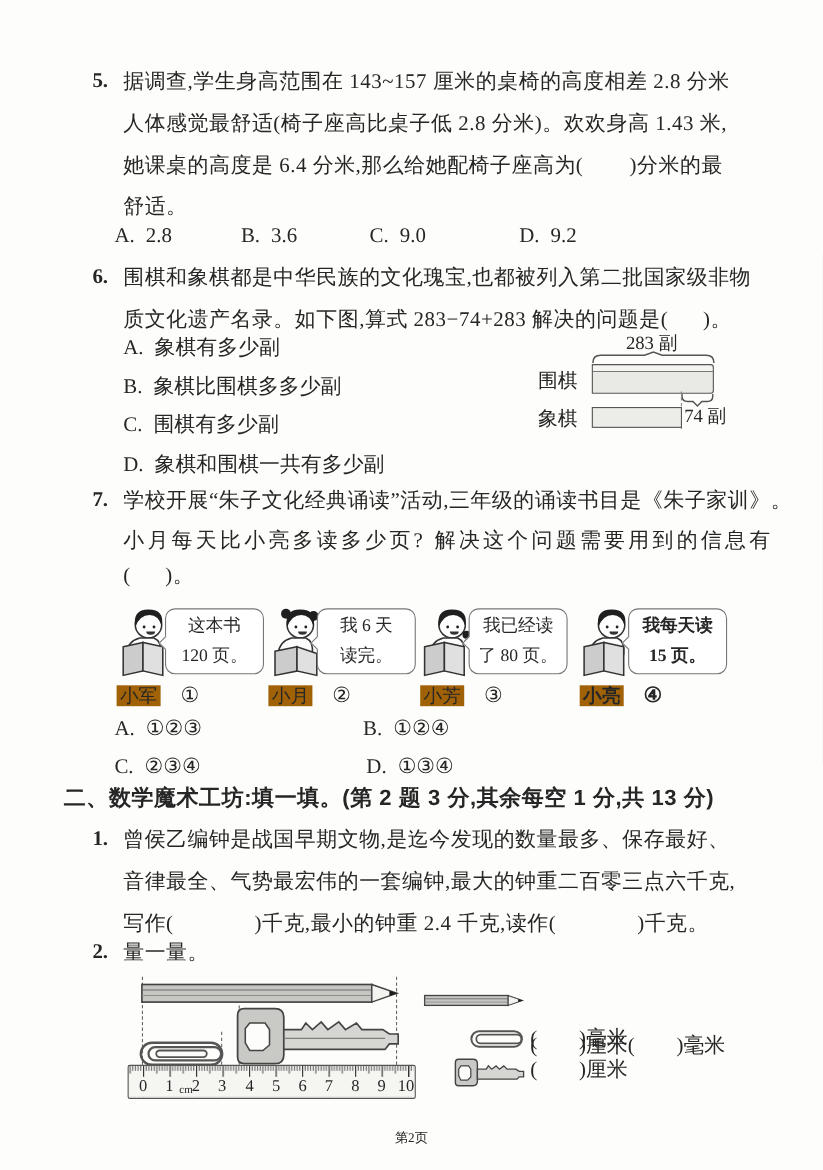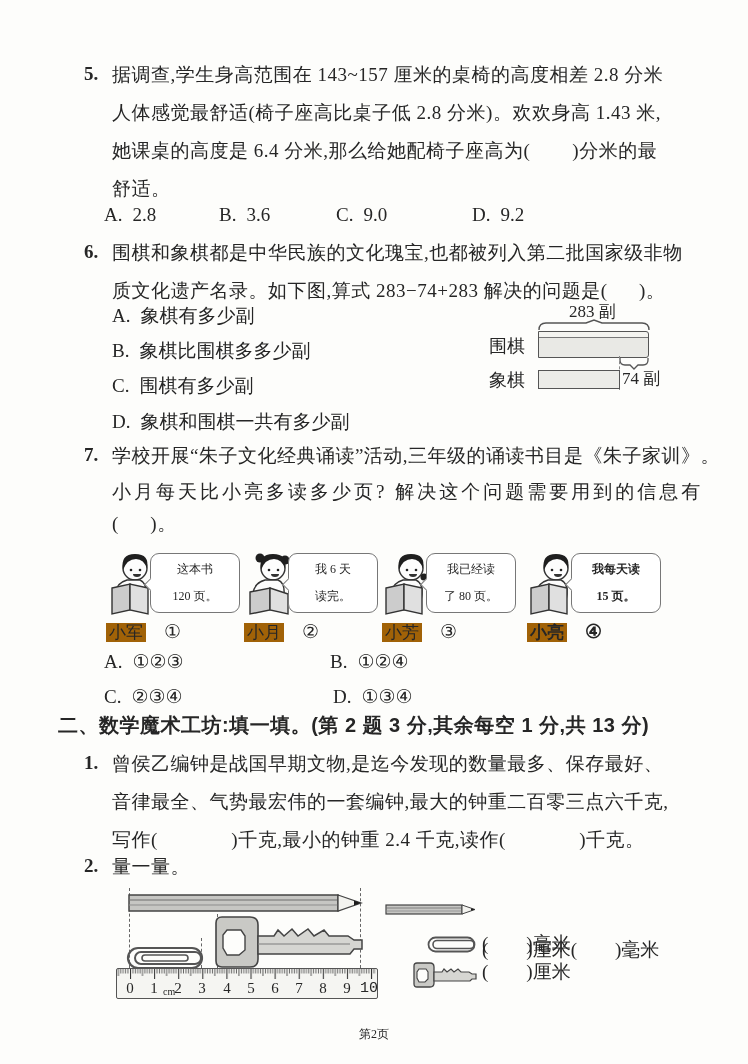--- a/index.html
+++ b/index.html
@@ -31,21 +31,21 @@
   .dg-dash { left:134px; top:56px; height:34px; width:0; border-left:1px dashed #888; }
 
   
   .kids { position:absolute; left:104px; top:550px; width:578px; height:92px; }
   .kid-card { position:absolute; top:0; width:140px; height:92px; }
   .kid-art { position:absolute; left:0; top:0; }
   .bubble {
     position:absolute; left:46px; top:3px; width:90px; height:60px;
     border:1.5px solid #777; border-radius:9px; background:#fff;
     display:flex; flex-direction:column; justify-content:space-around; align-items:center;
-    font-size:12px; white-space:pre; padding:2px 3px;
+    font-size:16px; white-space:pre; padding:2px 3px;
   }
   .bubble::before {
     content:""; position:absolute; left:-5px; top:26px; width:8px; height:8px;
     background:#fff; border-left:1.5px solid #777; border-bottom:1.5px solid #777;
     transform:rotate(45deg);
   }
   .kid-meta { position:absolute; left:2px; top:70px; white-space:nowrap; }
   .kid-name { background:#a16207; font-size:17px; padding:0 3px; }
   .kid-num { font-size:19px; margin-left:14px; }
 
@@ -260,21 +260,21 @@
     <span class="num" style="left:37px;">1</span>
     <span class="unit">cm</span>
     <span class="num" style="left:61px;">2</span>
     <span class="num" style="left:85px;">3</span>
     <span class="num" style="left:110px;">4</span>
     <span class="num" style="left:134px;">5</span>
     <span class="num" style="left:158px;">6</span>
     <span class="num" style="left:182px;">7</span>
     <span class="num" style="left:206px;">8</span>
     <span class="num" style="left:230px;">9</span>
-    <span class="num" style="left:252px;font-family:Liberation Mono, monospace;">10</span>
+    <span class="num" style="left:252px;">10</span>
   </div>
 
   <svg style="left:385px; top:903px;" width="92" height="14" viewBox="0 0 92 14">
     <rect x="1" y="2" width="76" height="9" fill="#c6c6c3" stroke="#444" stroke-width="1.2"></rect>
     <line x1="1" y1="5" x2="77" y2="5" stroke="#6e6e6e" stroke-width="0.8"></line>
     <line x1="1" y1="8" x2="77" y2="8" stroke="#8d8d8d" stroke-width="0.8"></line>
     <polygon points="77,2 90,6.5 77,11" fill="#f3f3ef" stroke="#444" stroke-width="1"></polygon>
     <polygon points="86,5.2 90,6.5 86,7.8" fill="#1d1d1d"></polygon>
   </svg>
   <span class="blank" style="left:482px; top:897px;margin-top:40px;">(        )厘米(        )毫米</span>

